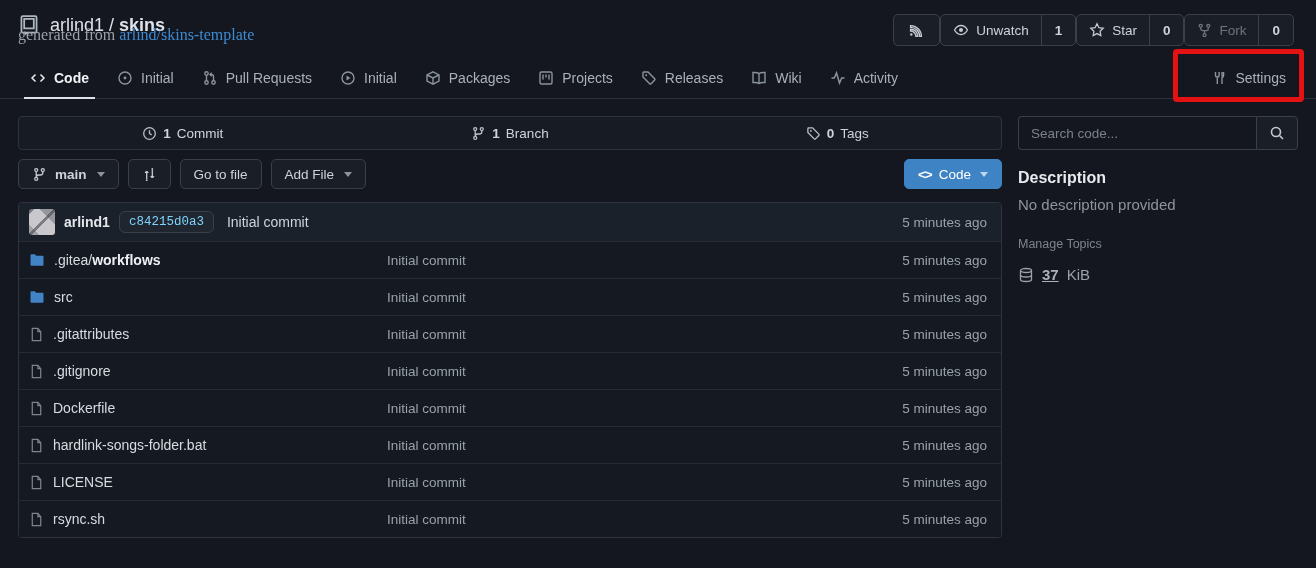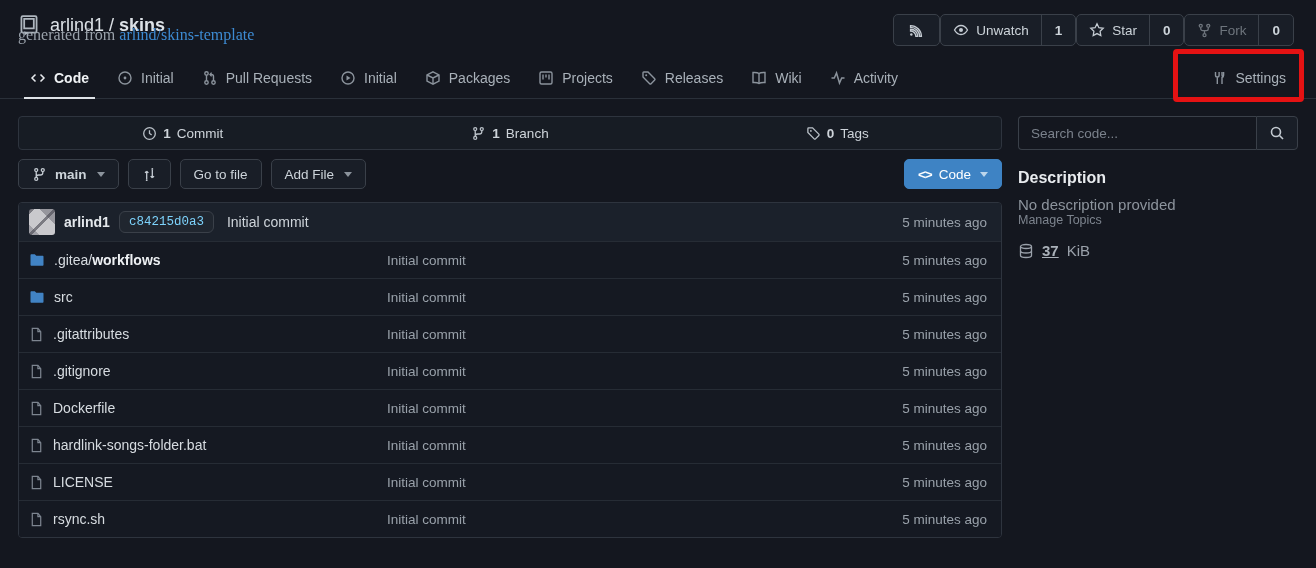--- a/index.html
+++ b/index.html
@@ -84,21 +84,21 @@
   
   .search-row { display:flex; height:34px; }
   .search-input { flex:1; background:#14171f; border:1px solid #3a4049; border-right:none;
                   border-radius:4px 0 0 4px; color:#cdd4da; font-size:13.5px; padding:0 12px; outline:none;
                   font-family:"Liberation Sans","DejaVu Sans",sans-serif; }
   .search-input::placeholder { color:#7b828c; }
   .search-btn { width:42px; background:#191e27; border:1px solid #3a4049; border-radius:0 4px 4px 0;
                 display:flex; align-items:center; justify-content:center; color:#c3cad1; cursor:pointer; }
   .sb-title { margin-top:19px; font-size:16px; font-weight:700; color:#e8ebee; }
   .sb-desc { margin-top:9px; font-size:15px; color:#8d949d; }
-  .sb-topics { font-size:12.5px; color:#7d848e; cursor:pointer; }
+  .sb-topics { margin-top:24px; font-size:12.5px; color:#7d848e; cursor:pointer; }
   .sb-size { margin-top:15px; display:flex; align-items:center; gap:8px; font-size:15px; color:#9aa1aa; }
   .sb-size .n { font-weight:700; color:#aab1b9;text-decoration:underline; }
 </style>
 </head>
 <body>
 
 <div class="hdr">
   <div class="repo-title">
     <span>
       <svg width="22" height="22" viewBox="0 0 16 16" fill="none" stroke="#aeb6be" stroke-width="1.3">

